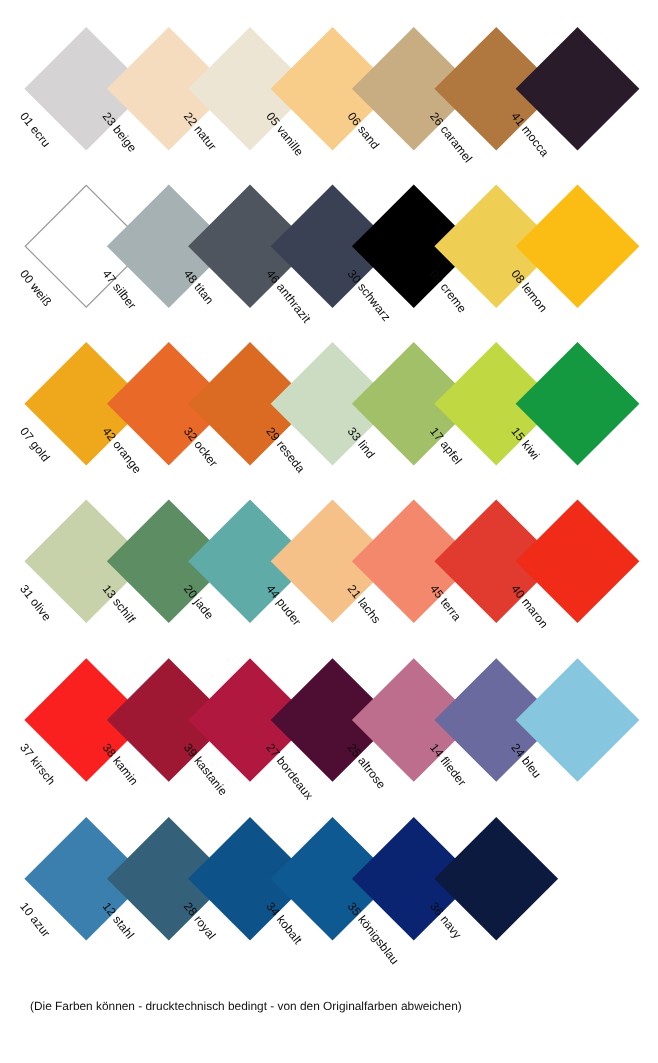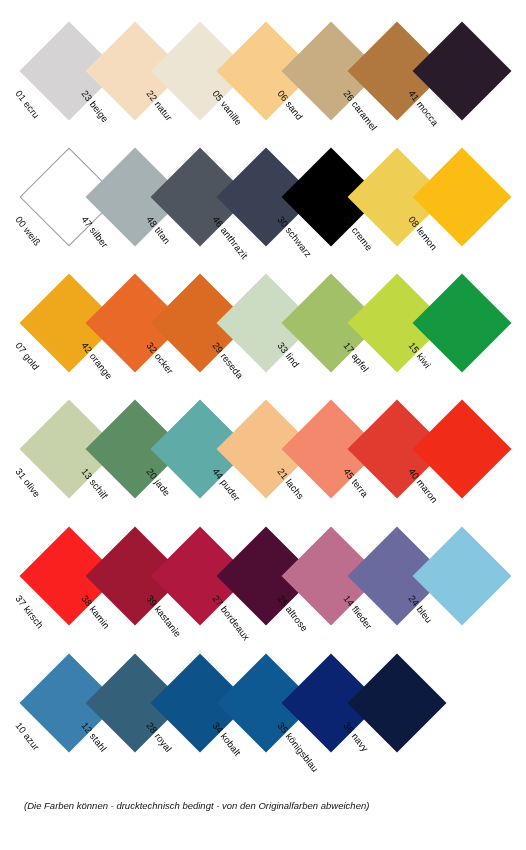--- a/index.html
+++ b/index.html
@@ -64,21 +64,20 @@
     letter-spacing: 0.1px;
   }
 
   .footnote {
     position: absolute;
     left: 24px;
     top: 800px;
     font-size: 9.5px;
     color: #111111;
     white-space: nowrap;
-    font-style: italic;
   }
 </style>
 </head>
 <body>
 
 <div id="chart">
     <div class="swatch-row" style="top: 22px;">
       <div class="swatch" style="left: 20px;">
         <div class="swatch-diamond" title="#d6d3d4" style="background: rgb(214, 211, 212);"></div>
         <div class="swatch-label">01 ecru</div>

